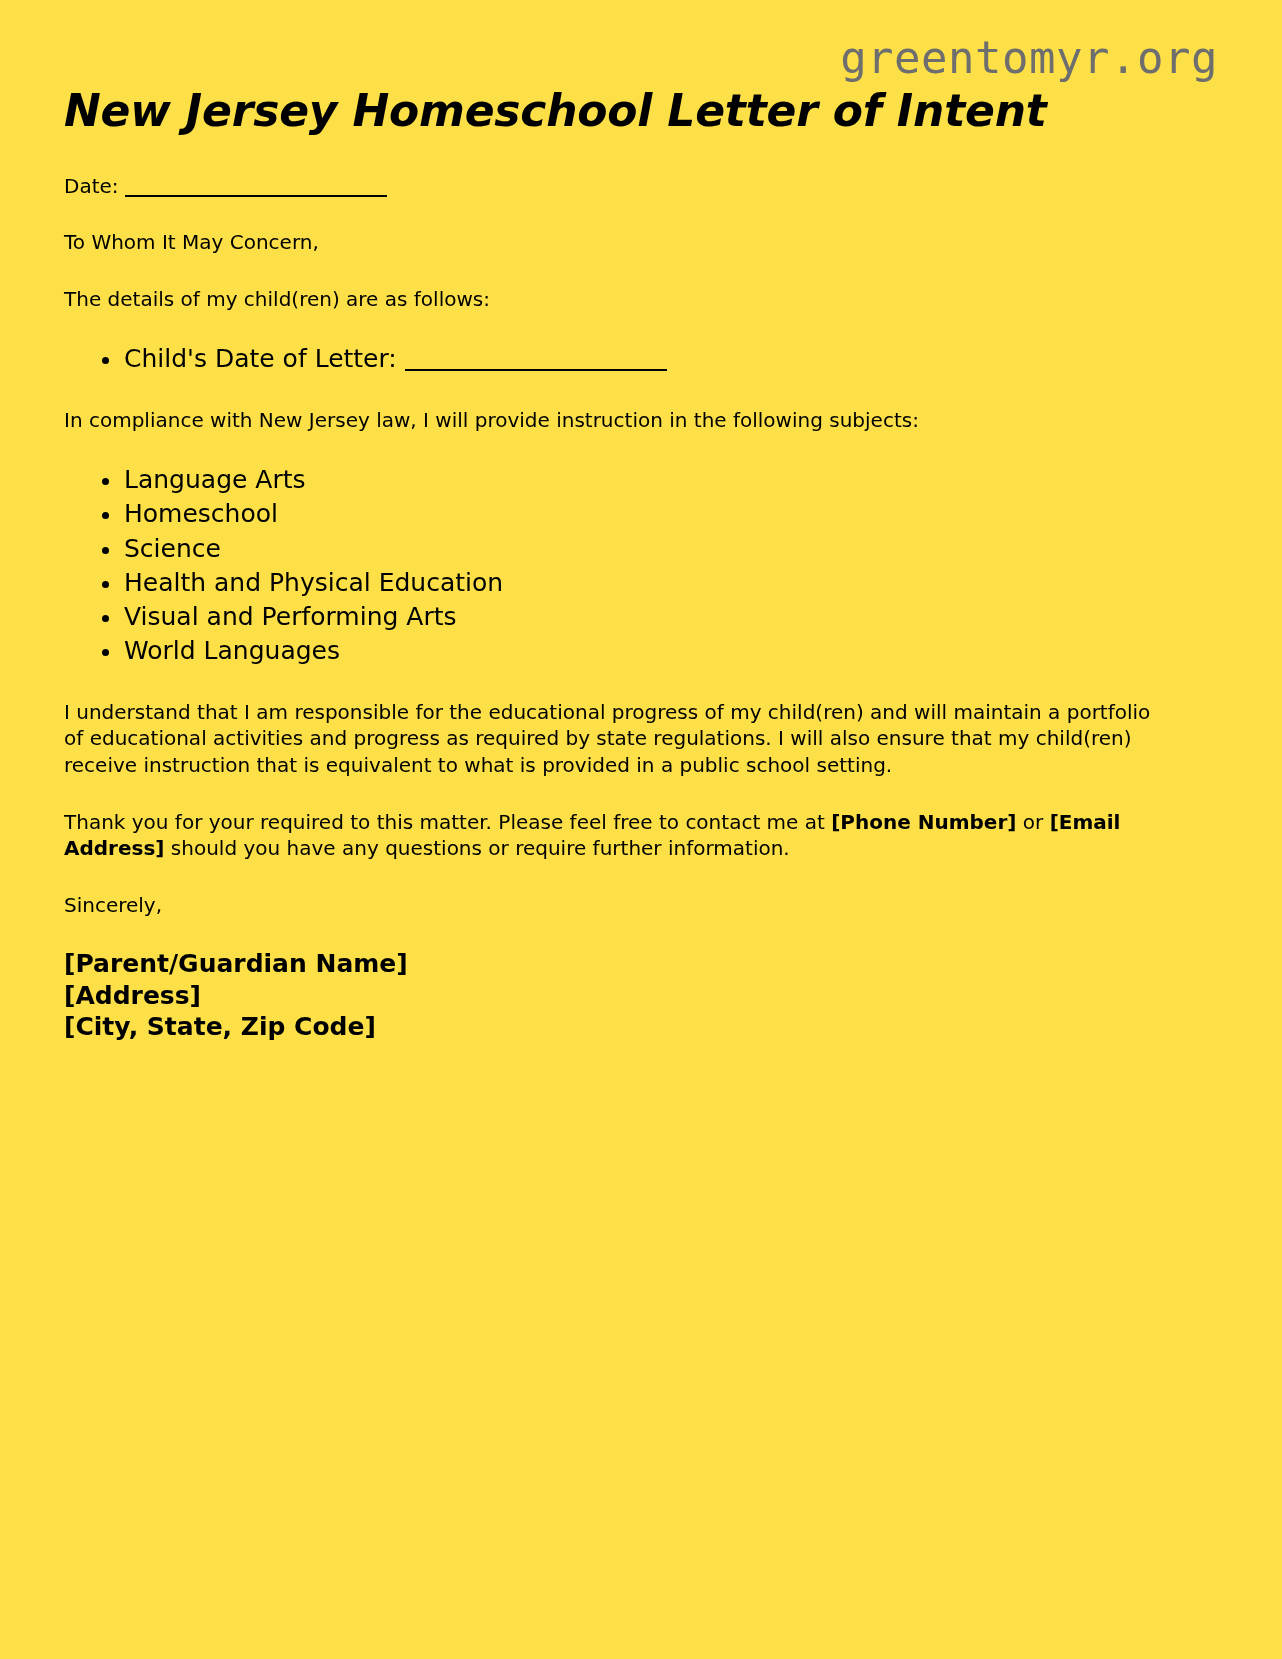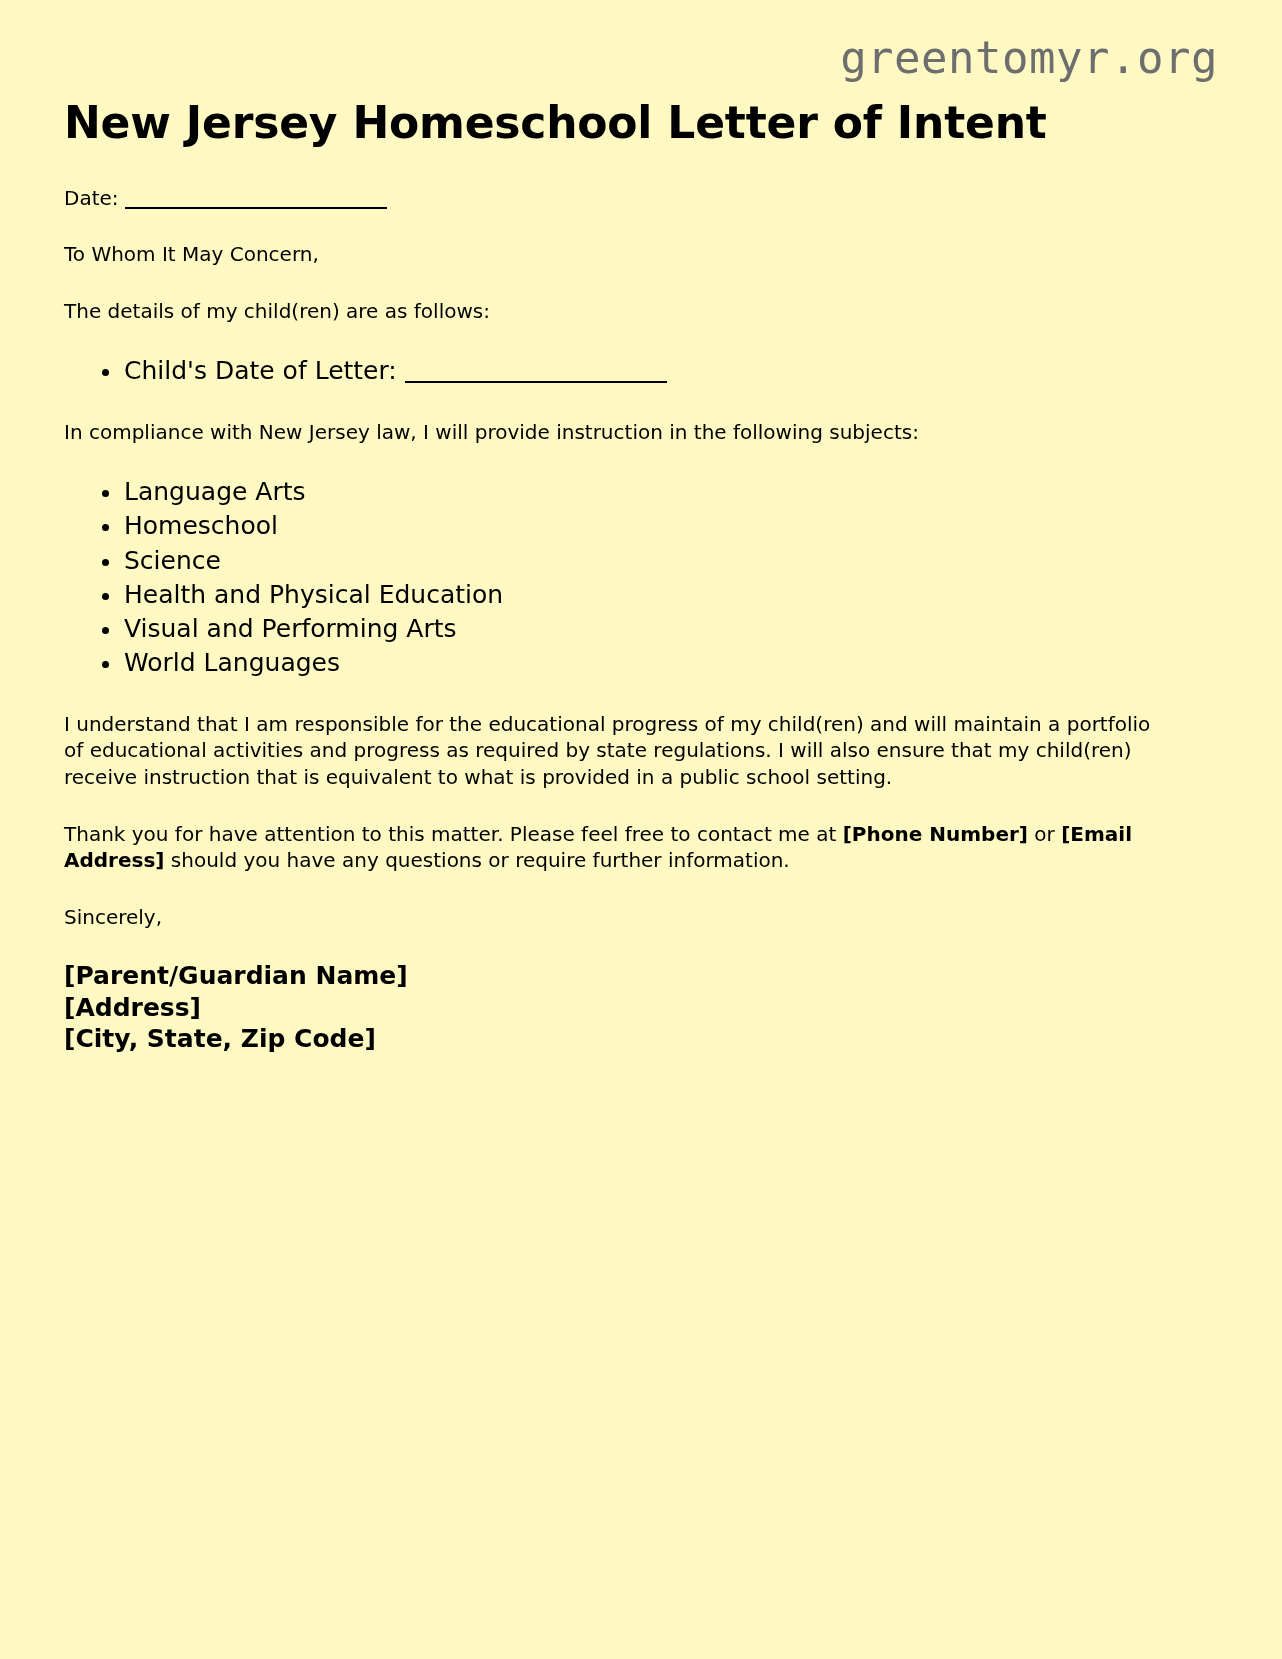--- a/index.html
+++ b/index.html
@@ -15,23 +15,23 @@
     font-family: "DejaVu Sans", "Liberation Sans", sans-serif;
     color: #000000;
     position: relative;
     -webkit-font-smoothing: antialiased;
   }
 
   .page {
     position: relative;
     width: 1282px;
     height: 1659px;
-    background: #fef9c3;
+    background: #fde047;
     box-sizing: border-box;
-    padding: 16px 64px 0 64px;
+    padding: 4px 64px 0 64px;
   }
 
   
   .watermark {
     position: absolute;
     top: 36px;
     right: 64px;
     font-family: "DejaVu Sans Mono", "Liberation Mono", monospace;
     font-size: 44px;
     line-height: 1;
@@ -44,20 +44,21 @@
   
   .doc-title {
     margin: 0;
     padding-top: 82px;
     font-size: 44px;
     font-weight: bold;
     line-height: 1.15;
     letter-spacing: -0.2px;
     color: #000;
     white-space: nowrap;
+    font-style: italic;
   }
 
   
   .body-wrap {
     margin-top: 36px;
     font-size: 25px;
     line-height: 1.35;
   }
 
   p.para {
@@ -145,21 +146,21 @@
       <li>Homeschool</li>
       <li>Science</li>
       <li>Health and Physical Education</li>
       <li>Visual and Performing Arts</li>
       <li>World Languages</li>
     </ul>
 
     <p class="para">I understand that I am responsible for the educational progress of my child(ren) and will maintain a portfolio of educational activities and progress as required by state regulations. I will also ensure that my child(ren) receive instruction that is equivalent to what is provided in a public school setting.</p>
 
     <p class="para">
-      <span>Thank you for have attention to this matter. Please feel free to contact me at </span><b>[Phone Number]</b><span> or </span><b>[Email Address]</b><span> should you have any questions or require further information.</span>
+      <span>Thank you for your required to this matter. Please feel free to contact me at </span><b>[Phone Number]</b><span> or </span><b>[Email Address]</b><span> should you have any questions or require further information.</span>
     </p>
 
     <p class="para">Sincerely,</p>
 
     <div class="sig-block">
       <div>[Parent/Guardian Name]</div>
       <div>[Address]</div>
       <div>[City, State, Zip Code]</div>
     </div>
 

